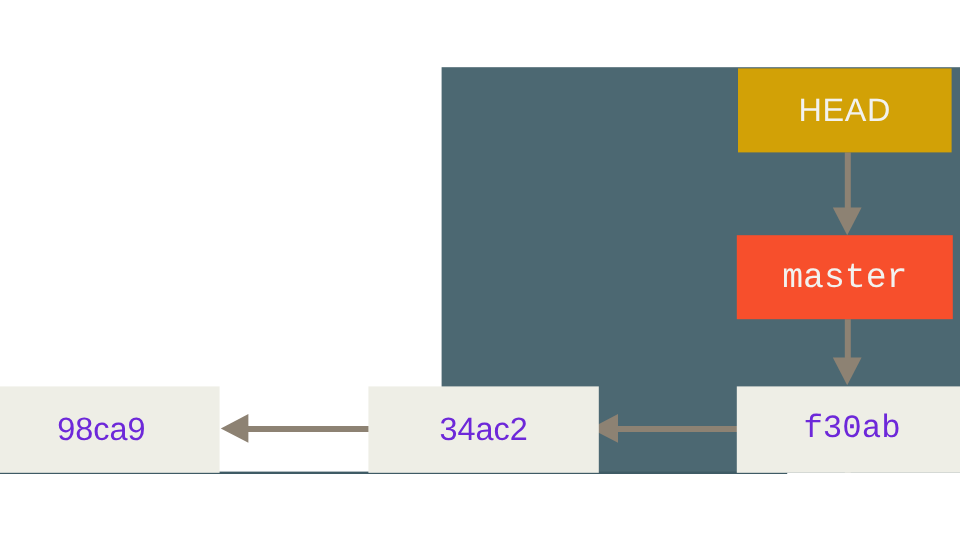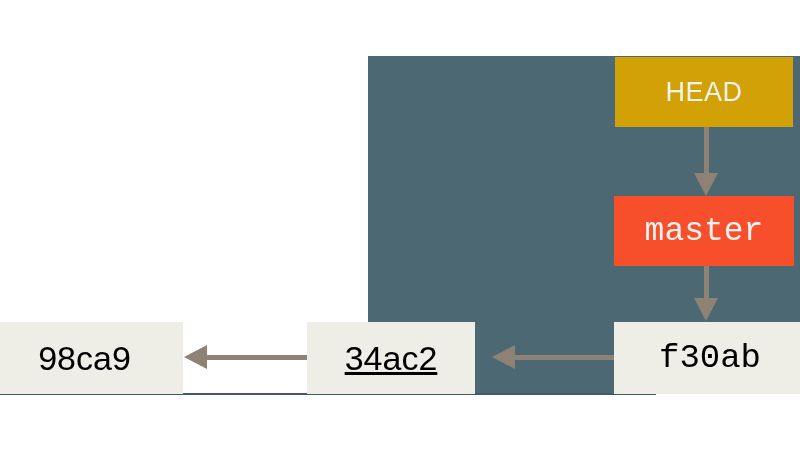--- a/index.html
+++ b/index.html
@@ -58,38 +58,38 @@
   .master-box {
     left: 614px;
     top: 196px;
     width: 180px;
     height: 70px;
     background: #f74f2c;
   }
   .master-box .node-label {
     color: #f2f2ef;
     font-family: "Liberation Mono", monospace;
-    font-size: 33px;
+    font-size: 29px;
   }
 
   
   .commit {
     top: 322px;
     height: 72px;
     background: #eeeee6;
   }
   .commit .node-label {
-    color: #000000;
-    font-size: 34px;
+    color: #6d28d9;
+    font-size: 27px;
   }
   .commit-sans .node-label { font-family: "Liberation Sans", sans-serif; }
   .commit-mono .node-label { font-family: Liberation Mono, monospace; }
 
   .commit-98ca9 { left: -14px; width: 197px; }
-  .commit-34ac2 { left: 307px; width: 168px; text-decoration: underline; }
+  .commit-34ac2 { left: 307px; width: 192px; }
   .commit-f30ab { left: 614px; width: 192px; }
 
   
   .baseline {
     position: absolute;
     left: 0;
     top: 393px;
     width: 656px;
     height: 2px;
     background: #3f5b65;

